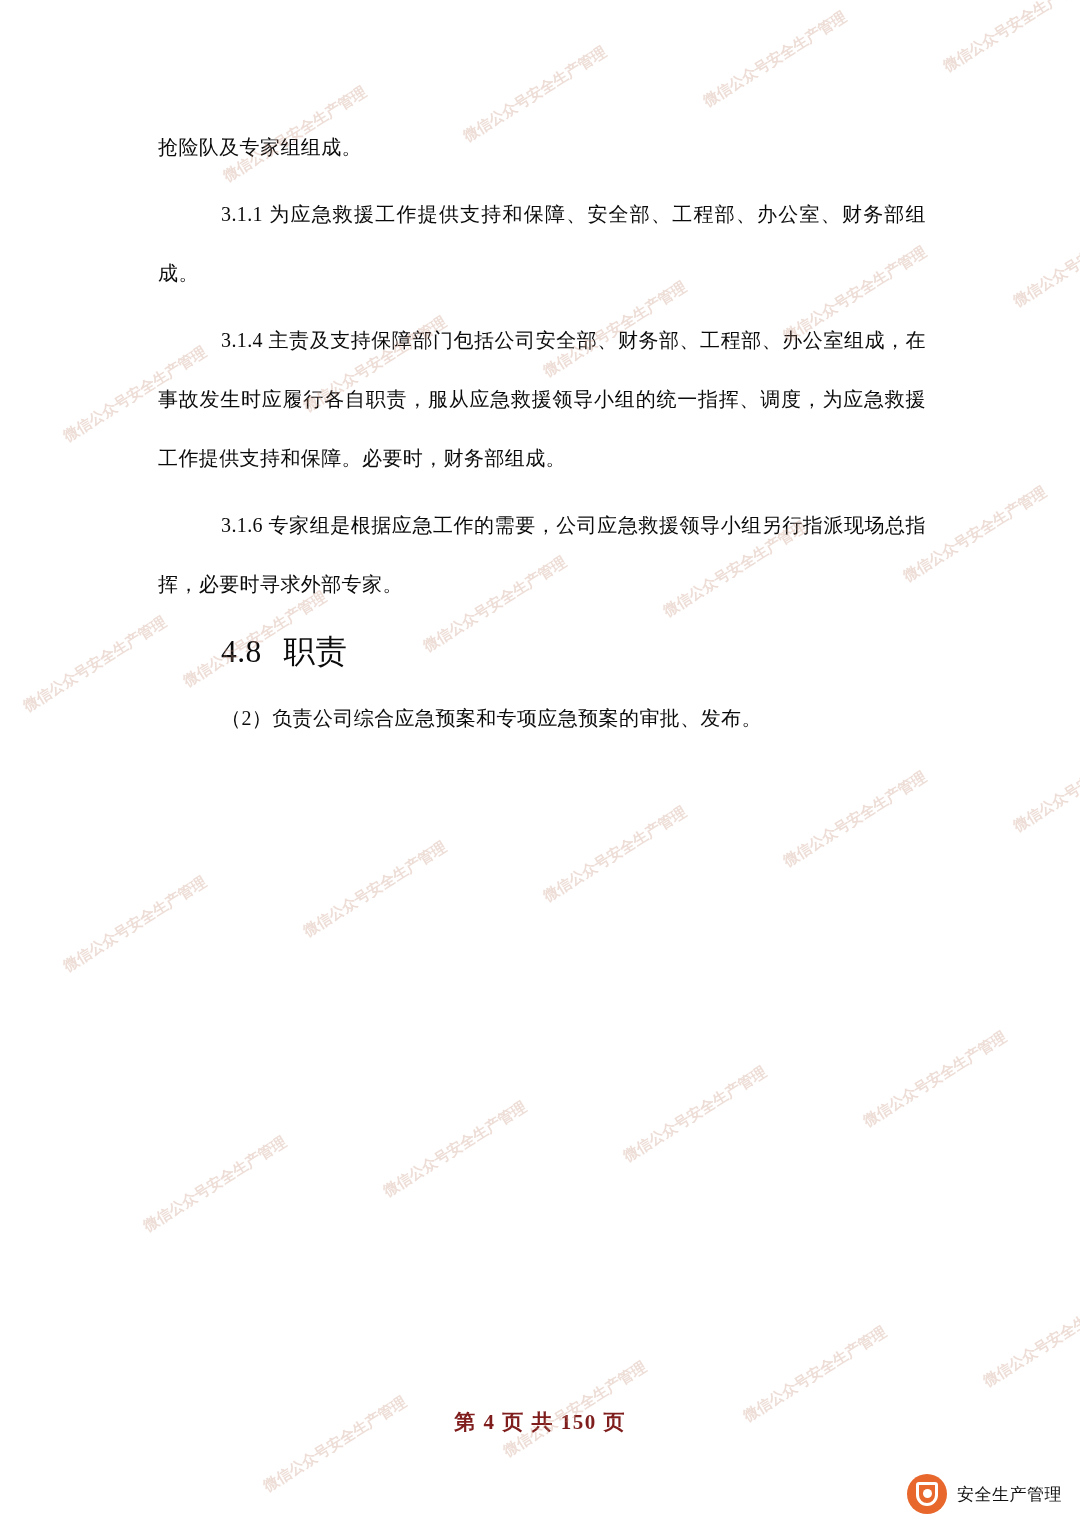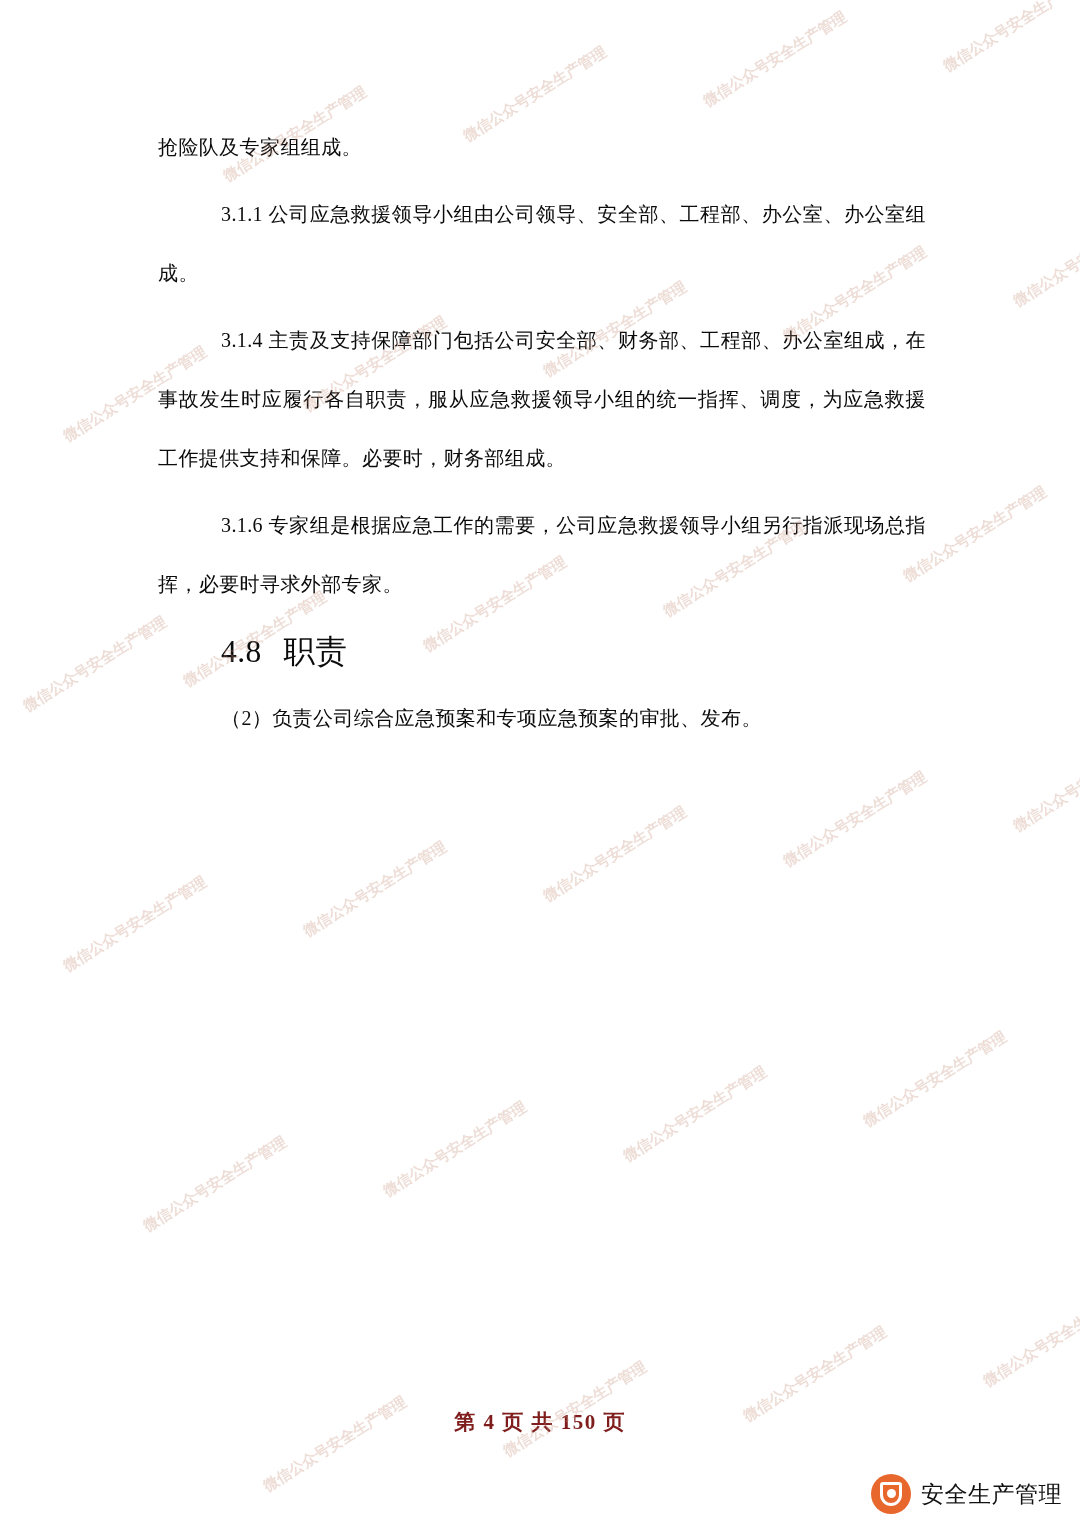--- a/index.html
+++ b/index.html
@@ -116,21 +116,21 @@
     position: absolute;
     left: 15.5px;
     top: 15px;
     width: 9px;
     height: 9px;
     border-radius: 50%;
     background: #ffffff;
   }
   .badge-text {
     font-family: Liberation Serif, serif;
-    font-size: 23px;
+    font-size: 17px;
     color: #111111;
     letter-spacing: 0.5px;
   }
 </style>
 </head>
 <body>
 
 <div class="page">
 
   <div class="watermark-layer">
@@ -165,21 +165,21 @@
     <div class="wm" style="left:260px;  top:1480px;">微信公众号安全生产管理</div>
     <div class="wm" style="left:500px;  top:1445px;">微信公众号安全生产管理</div>
     <div class="wm" style="left:740px;  top:1410px;">微信公众号安全生产管理</div>
     <div class="wm" style="left:980px;  top:1375px;">微信公众号安全生产管理</div>
   </div>
 
   <div class="content">
 
     <p class="para noindent">抢险队及专家组组成。</p>
 
-    <p class="para indent">3.1.1 公司应急救援领导小组由公司领导、安全部、工程部、办公室、办公室组成。</p>
+    <p class="para indent">3.1.1 为应急救援工作提供支持和保障、安全部、工程部、办公室、财务部组成。</p>
 
 
 
     <p class="para indent">3.1.4 主责及支持保障部门包括公司安全部、财务部、工程部、办公室组成，在事故发生时应履行各自职责，服从应急救援领导小组的统一指挥、调度，为应急救援工作提供支持和保障。必要时，财务部组成。</p>
 
 
     <p class="para indent">3.1.6  专家组是根据应急工作的需要，公司应急救援领导小组另行指派现场总指挥，必要时寻求外部专家。</p>
 
     <p class="heading"><span>4.8</span><span class="h-gap"></span><span>职责</span></p>
 

